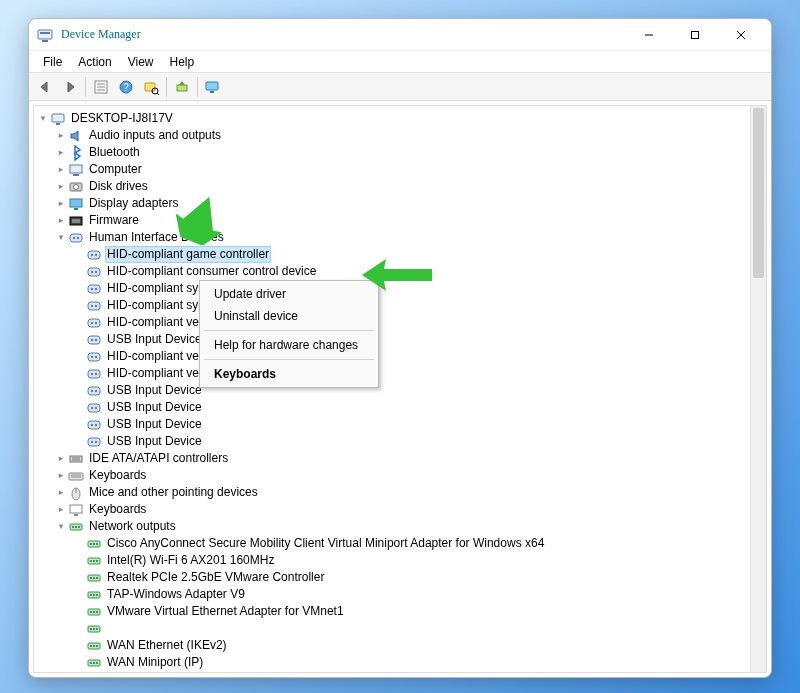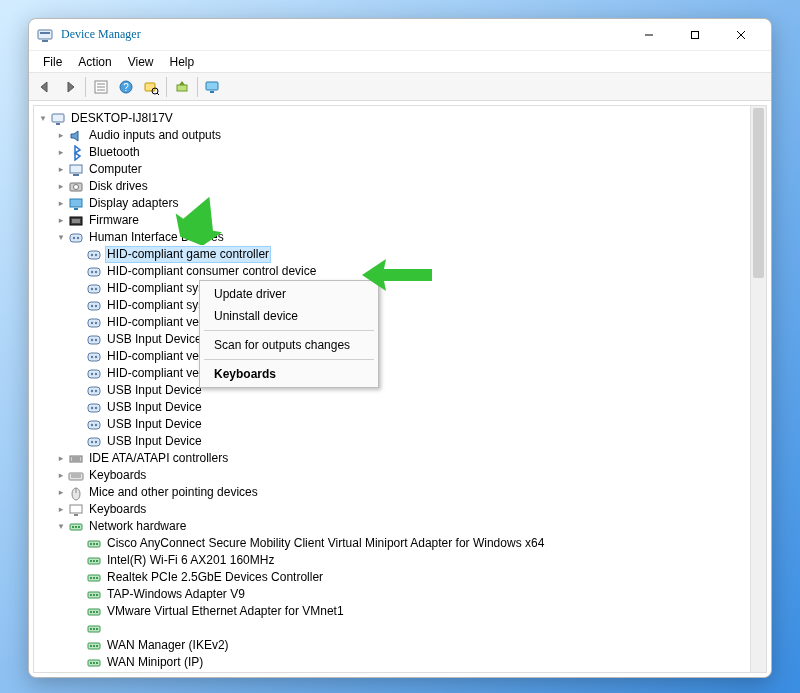--- a/index.html
+++ b/index.html
@@ -417,21 +417,21 @@
         <div class="node" style="padding-left: 18px;">
           <span class="chev">▾</span>
           <span class="ic">
             <svg viewBox="0 0 16 16">
               <rect x="2" y="5" width="12" height="6" rx="1" fill="#bfe5c6" stroke="#3a9a4f"></rect>
               <rect x="4" y="7" width="2" height="2" fill="#3a9a4f"></rect>
               <rect x="7" y="7" width="2" height="2" fill="#3a9a4f"></rect>
               <rect x="10" y="7" width="2" height="2" fill="#3a9a4f"></rect>
             </svg>
           </span>
-          <span class="label">Network hardware</span>
+          <span class="label">Network outputs</span>
         </div>
         <div class="node" style="padding-left: 36px;">
           <span class="chev" style="visibility: hidden;">▸</span>
           <span class="ic">
             <svg viewBox="0 0 16 16">
               <rect x="2" y="5" width="12" height="6" rx="1" fill="#bfe5c6" stroke="#3a9a4f"></rect>
               <rect x="4" y="7" width="2" height="2" fill="#3a9a4f"></rect>
               <rect x="7" y="7" width="2" height="2" fill="#3a9a4f"></rect>
               <rect x="10" y="7" width="2" height="2" fill="#3a9a4f"></rect>
             </svg>
@@ -453,21 +453,21 @@
         <div class="node" style="padding-left: 36px;">
           <span class="chev" style="visibility: hidden;">▸</span>
           <span class="ic">
             <svg viewBox="0 0 16 16">
               <rect x="2" y="5" width="12" height="6" rx="1" fill="#bfe5c6" stroke="#3a9a4f"></rect>
               <rect x="4" y="7" width="2" height="2" fill="#3a9a4f"></rect>
               <rect x="7" y="7" width="2" height="2" fill="#3a9a4f"></rect>
               <rect x="10" y="7" width="2" height="2" fill="#3a9a4f"></rect>
             </svg>
           </span>
-          <span class="label">Realtek PCIe 2.5GbE Devices Controller</span>
+          <span class="label">Realtek PCIe 2.5GbE VMware Controller</span>
         </div>
         <div class="node" style="padding-left: 36px;">
           <span class="chev" style="visibility: hidden;">▸</span>
           <span class="ic">
             <svg viewBox="0 0 16 16">
               <rect x="2" y="5" width="12" height="6" rx="1" fill="#bfe5c6" stroke="#3a9a4f"></rect>
               <rect x="4" y="7" width="2" height="2" fill="#3a9a4f"></rect>
               <rect x="7" y="7" width="2" height="2" fill="#3a9a4f"></rect>
               <rect x="10" y="7" width="2" height="2" fill="#3a9a4f"></rect>
             </svg>
@@ -500,21 +500,21 @@
         <div class="node" style="padding-left: 36px;">
           <span class="chev" style="visibility: hidden;">▸</span>
           <span class="ic">
             <svg viewBox="0 0 16 16">
               <rect x="2" y="5" width="12" height="6" rx="1" fill="#bfe5c6" stroke="#3a9a4f"></rect>
               <rect x="4" y="7" width="2" height="2" fill="#3a9a4f"></rect>
               <rect x="7" y="7" width="2" height="2" fill="#3a9a4f"></rect>
               <rect x="10" y="7" width="2" height="2" fill="#3a9a4f"></rect>
             </svg>
           </span>
-          <span class="label">WAN Manager (IKEv2)</span>
+          <span class="label">WAN Ethernet (IKEv2)</span>
         </div>
         <div class="node" style="padding-left: 36px;">
           <span class="chev" style="visibility: hidden;">▸</span>
           <span class="ic">
             <svg viewBox="0 0 16 16">
               <rect x="2" y="5" width="12" height="6" rx="1" fill="#bfe5c6" stroke="#3a9a4f"></rect>
               <rect x="4" y="7" width="2" height="2" fill="#3a9a4f"></rect>
               <rect x="7" y="7" width="2" height="2" fill="#3a9a4f"></rect>
               <rect x="10" y="7" width="2" height="2" fill="#3a9a4f"></rect>
             </svg>
@@ -535,21 +535,21 @@
         </div>
       </div>
     <div class="sb">
         <div class="sb-thumb"></div>
       </div>
 
     <div class="ctx-menu" id="ctx" style="left: 126px; top: 174px; margin-left: 39px;">
       <div class="ctx-item">Update driver</div>
       <div class="ctx-item">Uninstall device</div>
       <div class="ctx-sep"></div>
-      <div class="ctx-item">Scan for outputs changes</div>
+      <div class="ctx-item">Help for hardware changes</div>
       <div class="ctx-sep"></div>
       <div class="ctx-item bold">Keyboards</div>
     </div>
 
   </div>
 </div>
 
 <div class="arrow" style="left:170px;top:195px;">
   <svg width="60" height="50" viewBox="0 0 60 50">
     <polygon points="18,48 5,28 14,30 30,0 46,30 55,28 42,48" transform="rotate(22 30 25)" fill="#35c236"></polygon>

